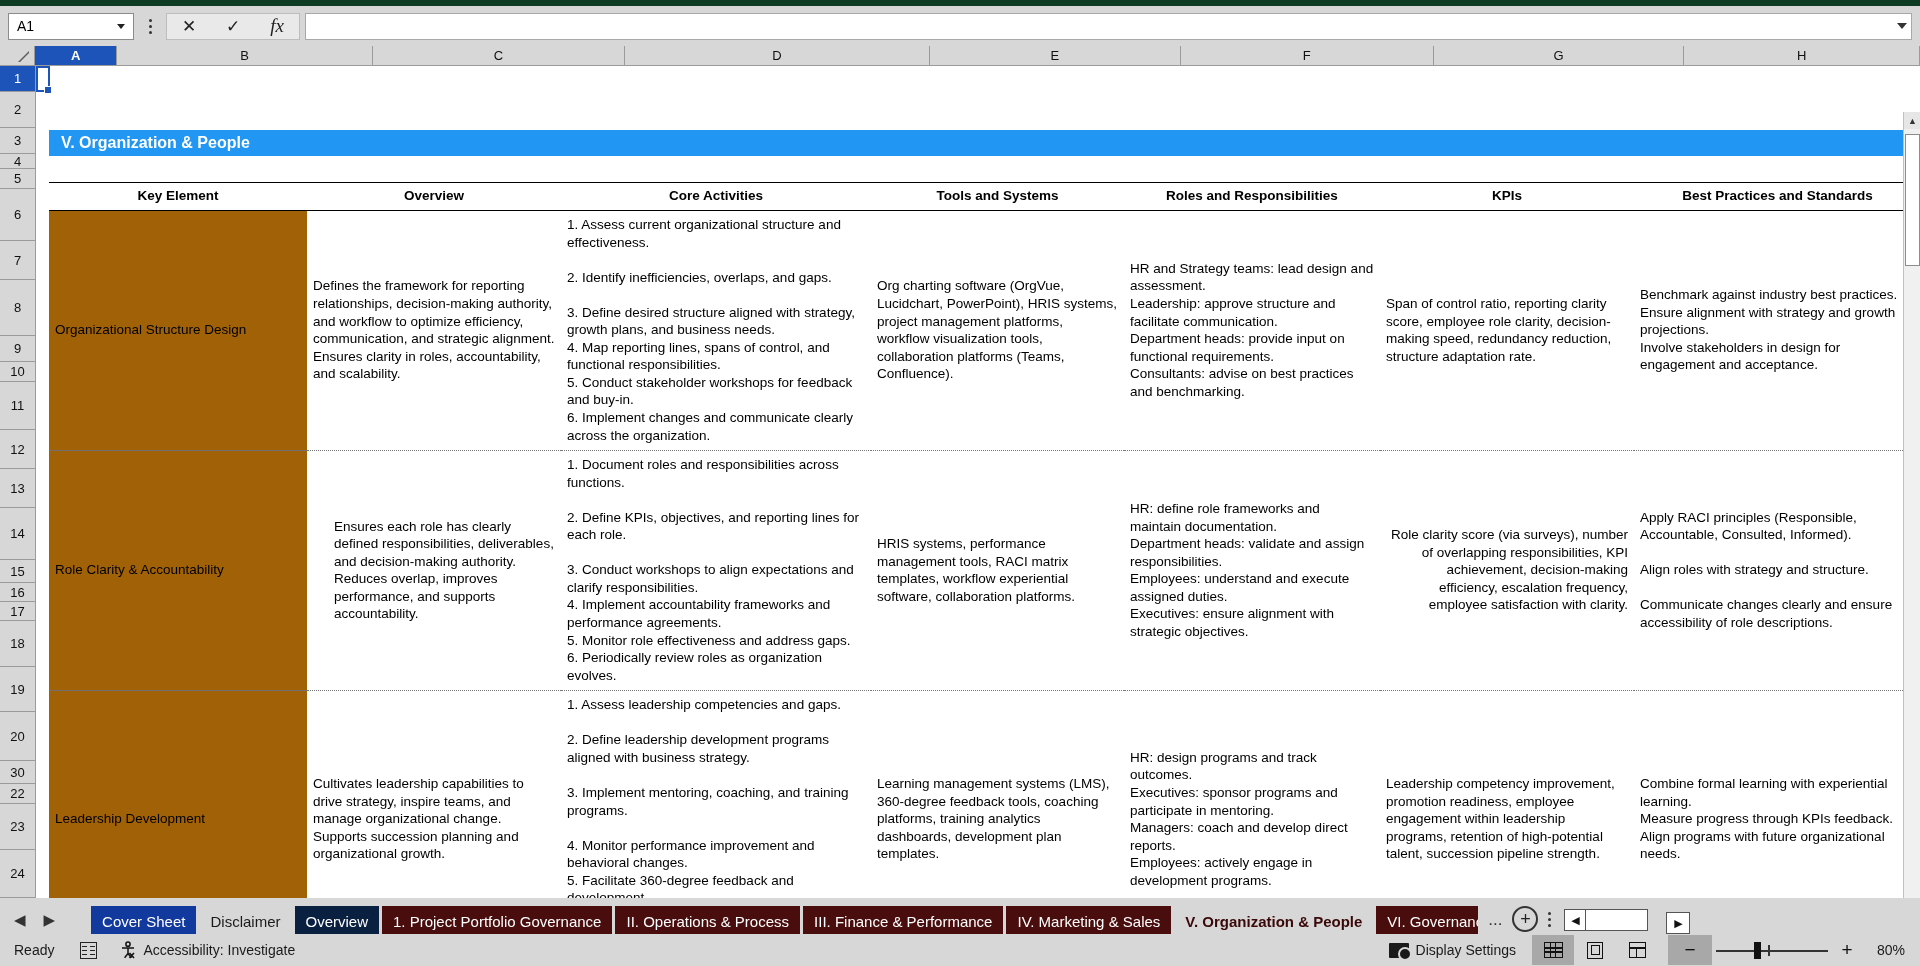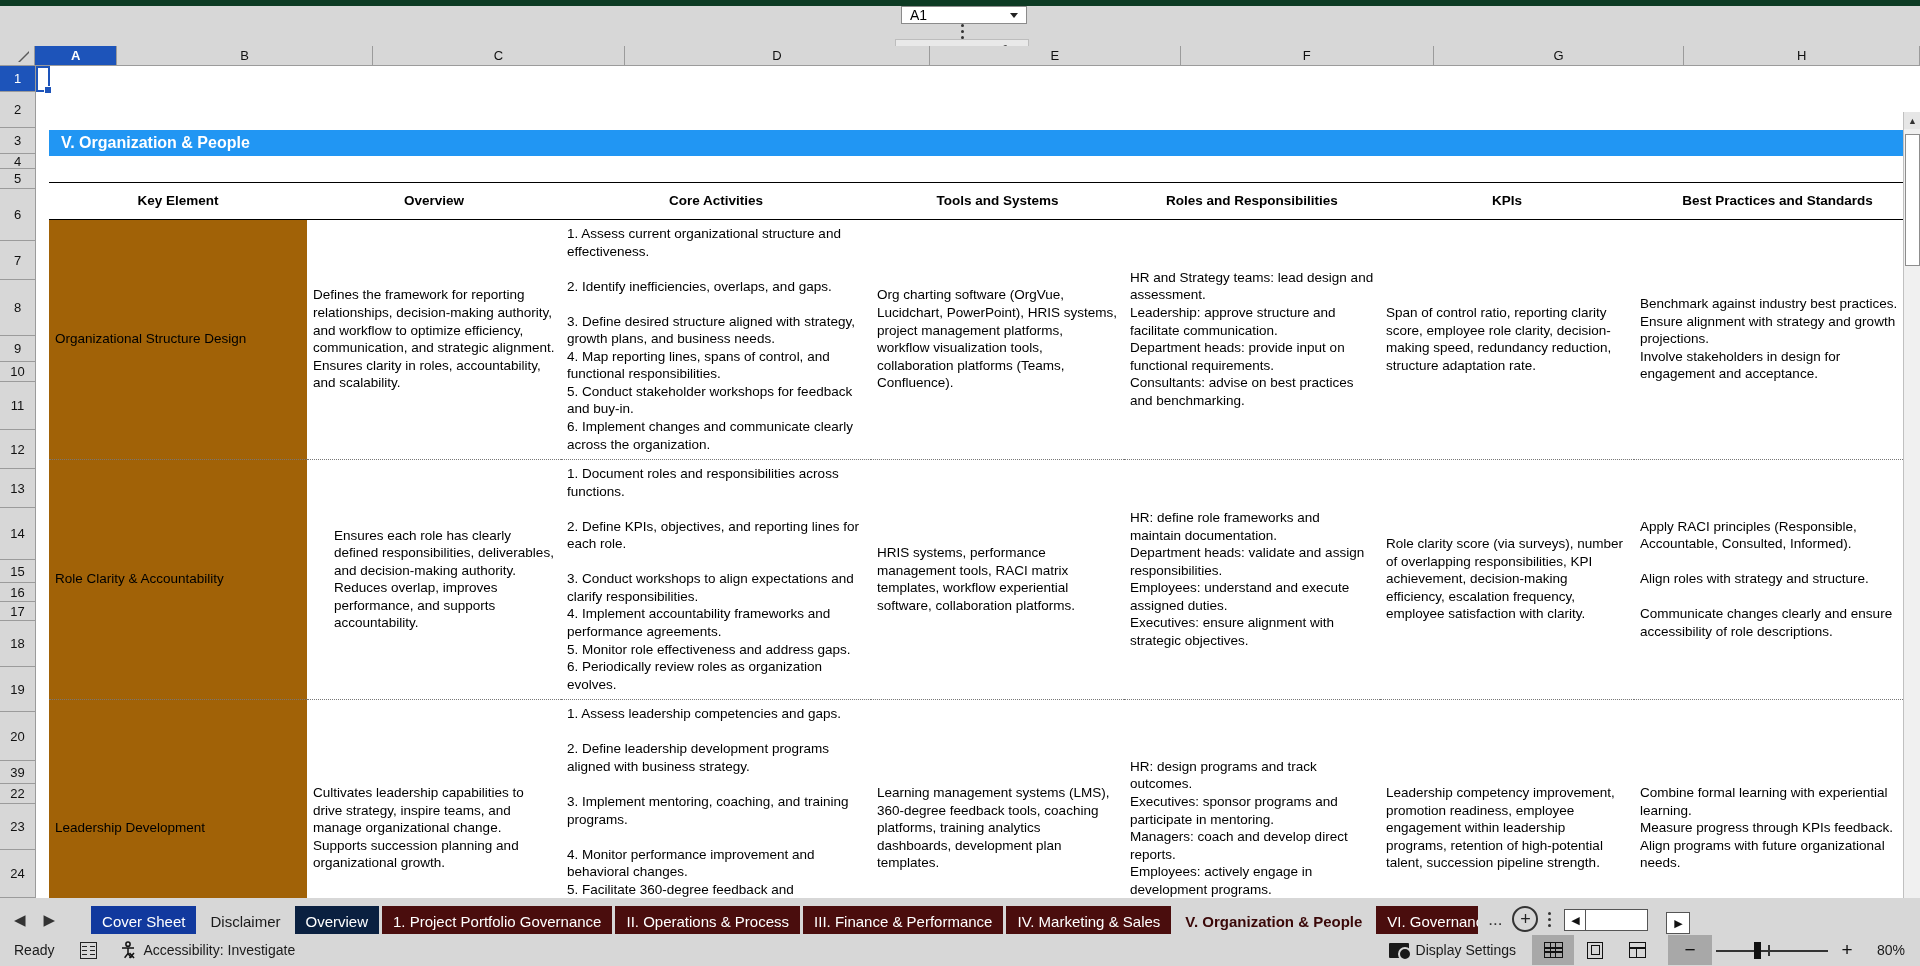--- a/index.html
+++ b/index.html
@@ -15,21 +15,21 @@
   
   .top-strip {
     position: absolute; top: 0; left: 0; width: 1920px; height: 6px;
     background: #0d3b24;
   }
 
   
   .formula-row {
     position: absolute; top: 6px; left: 0; width: 1920px; height: 40px;
     background: #d7d7d7;
-    display: flex; align-items: center; flex-direction: column;
+    display: flex; align-items: center;
   }
   .namebox {
     margin-left: 8px;
     width: 126px; height: 27px;
     background: #ffffff;
     border: 1px solid #8b8b8b;
     display: flex; align-items: center;
     padding: 0 4px 0 8px;
     font-size: 14px; color: #000;
     position: relative;
@@ -190,21 +190,21 @@
     table-layout: fixed;
     font-size: 13.5px;
     color: #000;
   }
   .tbl th {
     font-size: 13.5px; font-weight: bold;
     text-align: center;
     border-top: 1.5px solid #000;
     border-bottom: 1.5px solid #000;
     padding: 1px 4px 3px 4px;
-    height: 37px;
+    height: 28px;
     vertical-align: middle;
     background: #ffffff;
   }
   .tbl td {
     vertical-align: middle;
     padding: 5px 6px 6px 6px;
     border-bottom: 1px dotted #777;
     line-height: 1.30;
     background: #ffffff;
   }
@@ -441,21 +441,21 @@
     <div class="rh" style="height:48px">11</div>
     <div class="rh" style="height:39px">12</div>
     <div class="rh" style="height:39px">13</div>
     <div class="rh" style="height:52px">14</div>
     <div class="rh" style="height:23px">15</div>
     <div class="rh" style="height:19px">16</div>
     <div class="rh" style="height:19px">17</div>
     <div class="rh" style="height:46px">18</div>
     <div class="rh" style="height:45px">19</div>
     <div class="rh" style="height:49px">20</div>
-    <div class="rh" style="height:23px">39</div>
+    <div class="rh" style="height:23px">30</div>
     <div class="rh" style="height:20px">22</div>
     <div class="rh" style="height:46px">23</div>
     <div class="rh" style="height:48px">24</div>
 
   </div>
 
   <div class="sheet">
 
     <div class="selcell"></div>
 
@@ -513,21 +513,21 @@
 
 3. Conduct workshops to align expectations and clarify responsibilities.
 4. Implement accountability frameworks and performance agreements.
 5. Monitor role effectiveness and address gaps.
 6. Periodically review roles as organization evolves.</td>
           <td style="white-space: pre-wrap;">HRIS systems, performance management tools, RACI matrix templates, workflow experiential software, collaboration platforms.</td>
           <td style="white-space: pre-wrap;">HR: define role frameworks and maintain documentation.
 Department heads: validate and assign responsibilities.
 Employees: understand and execute assigned duties.
 Executives: ensure alignment with strategic objectives.</td>
-          <td style="white-space: pre-wrap;">Role clarity score (via surveys), number of overlapping responsibilities, KPI achievement, decision-making efficiency, escalation frequency, employee satisfaction with clarity.</td>
+          <td style="white-space: pre-wrap; text-align: right;">Role clarity score (via surveys), number of overlapping responsibilities, KPI achievement, decision-making efficiency, escalation frequency, employee satisfaction with clarity.</td>
           <td style="white-space: pre-wrap;">Apply RACI principles (Responsible, Accountable, Consulted, Informed).
 
 Align roles with strategy and structure.
 
 Communicate changes clearly and ensure accessibility of role descriptions.</td>
         </tr>
         <tr>
           <td class="key" style="white-space: pre-wrap;">Leadership Development</td>
           <td style="white-space: pre-wrap;">Cultivates leadership capabilities to drive strategy, inspire teams, and manage organizational change. Supports succession planning and organizational growth.</td>
           <td style="white-space: pre-wrap;">1. Assess leadership competencies and gaps.

